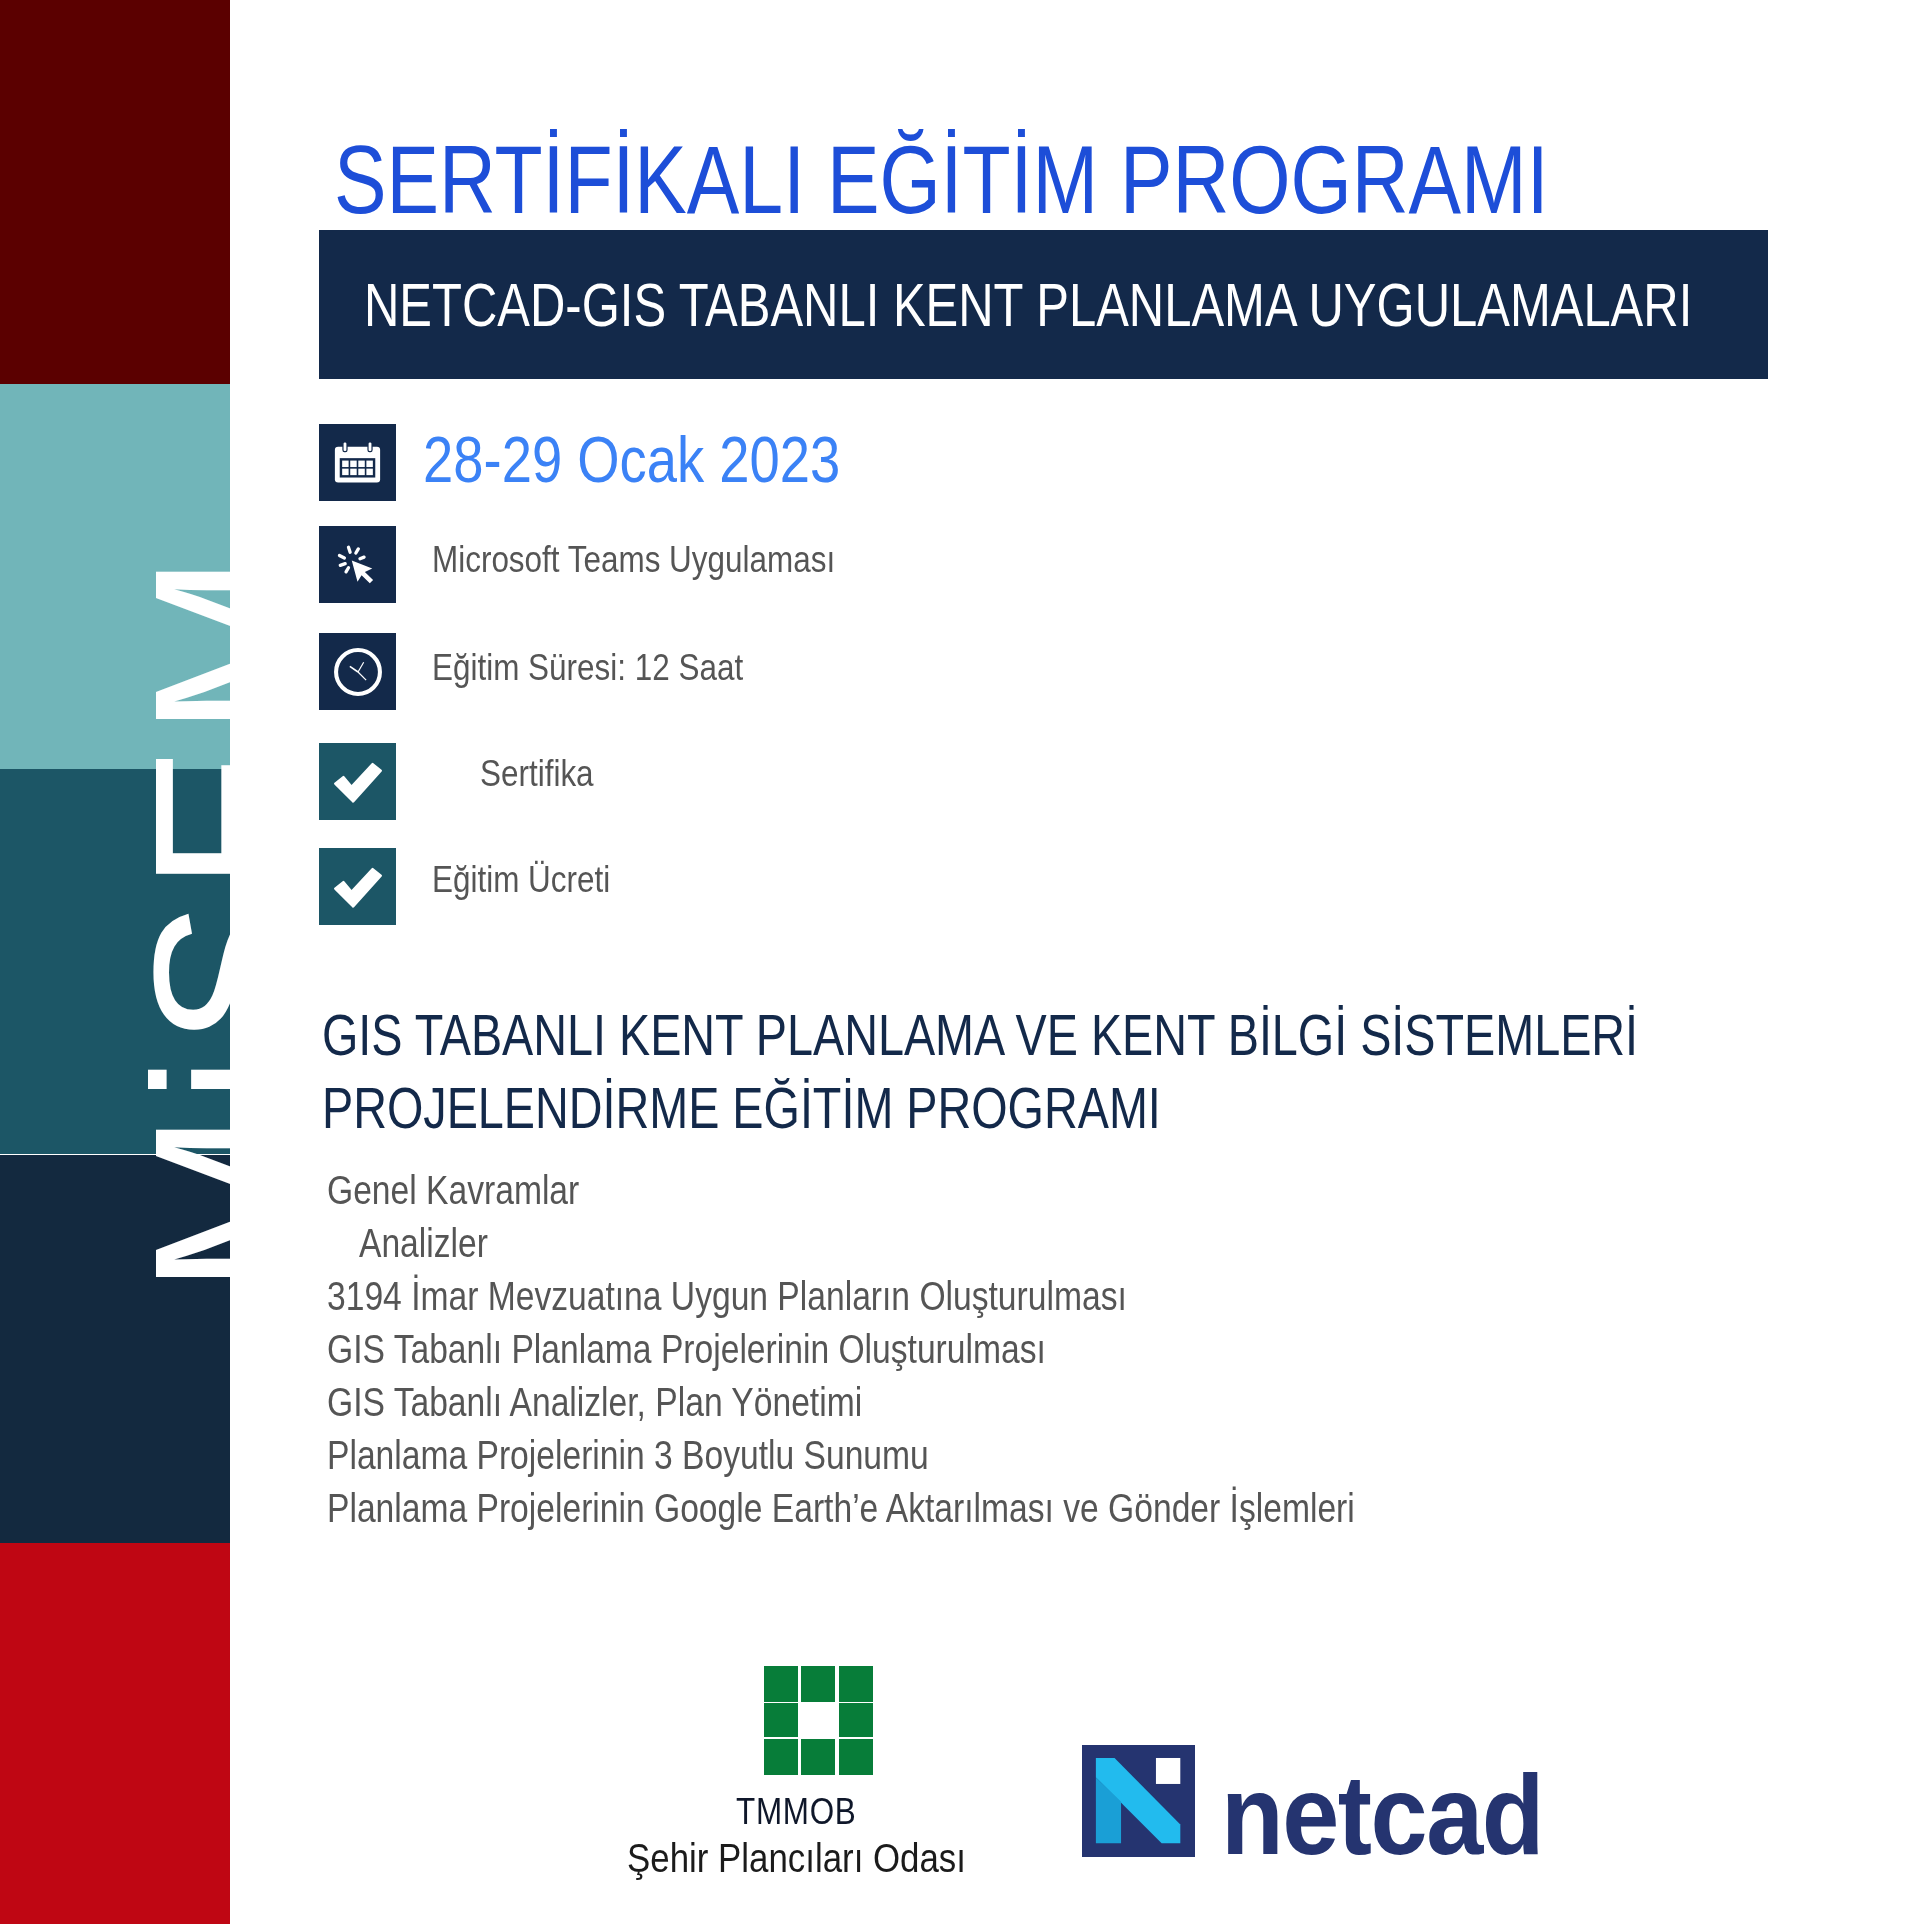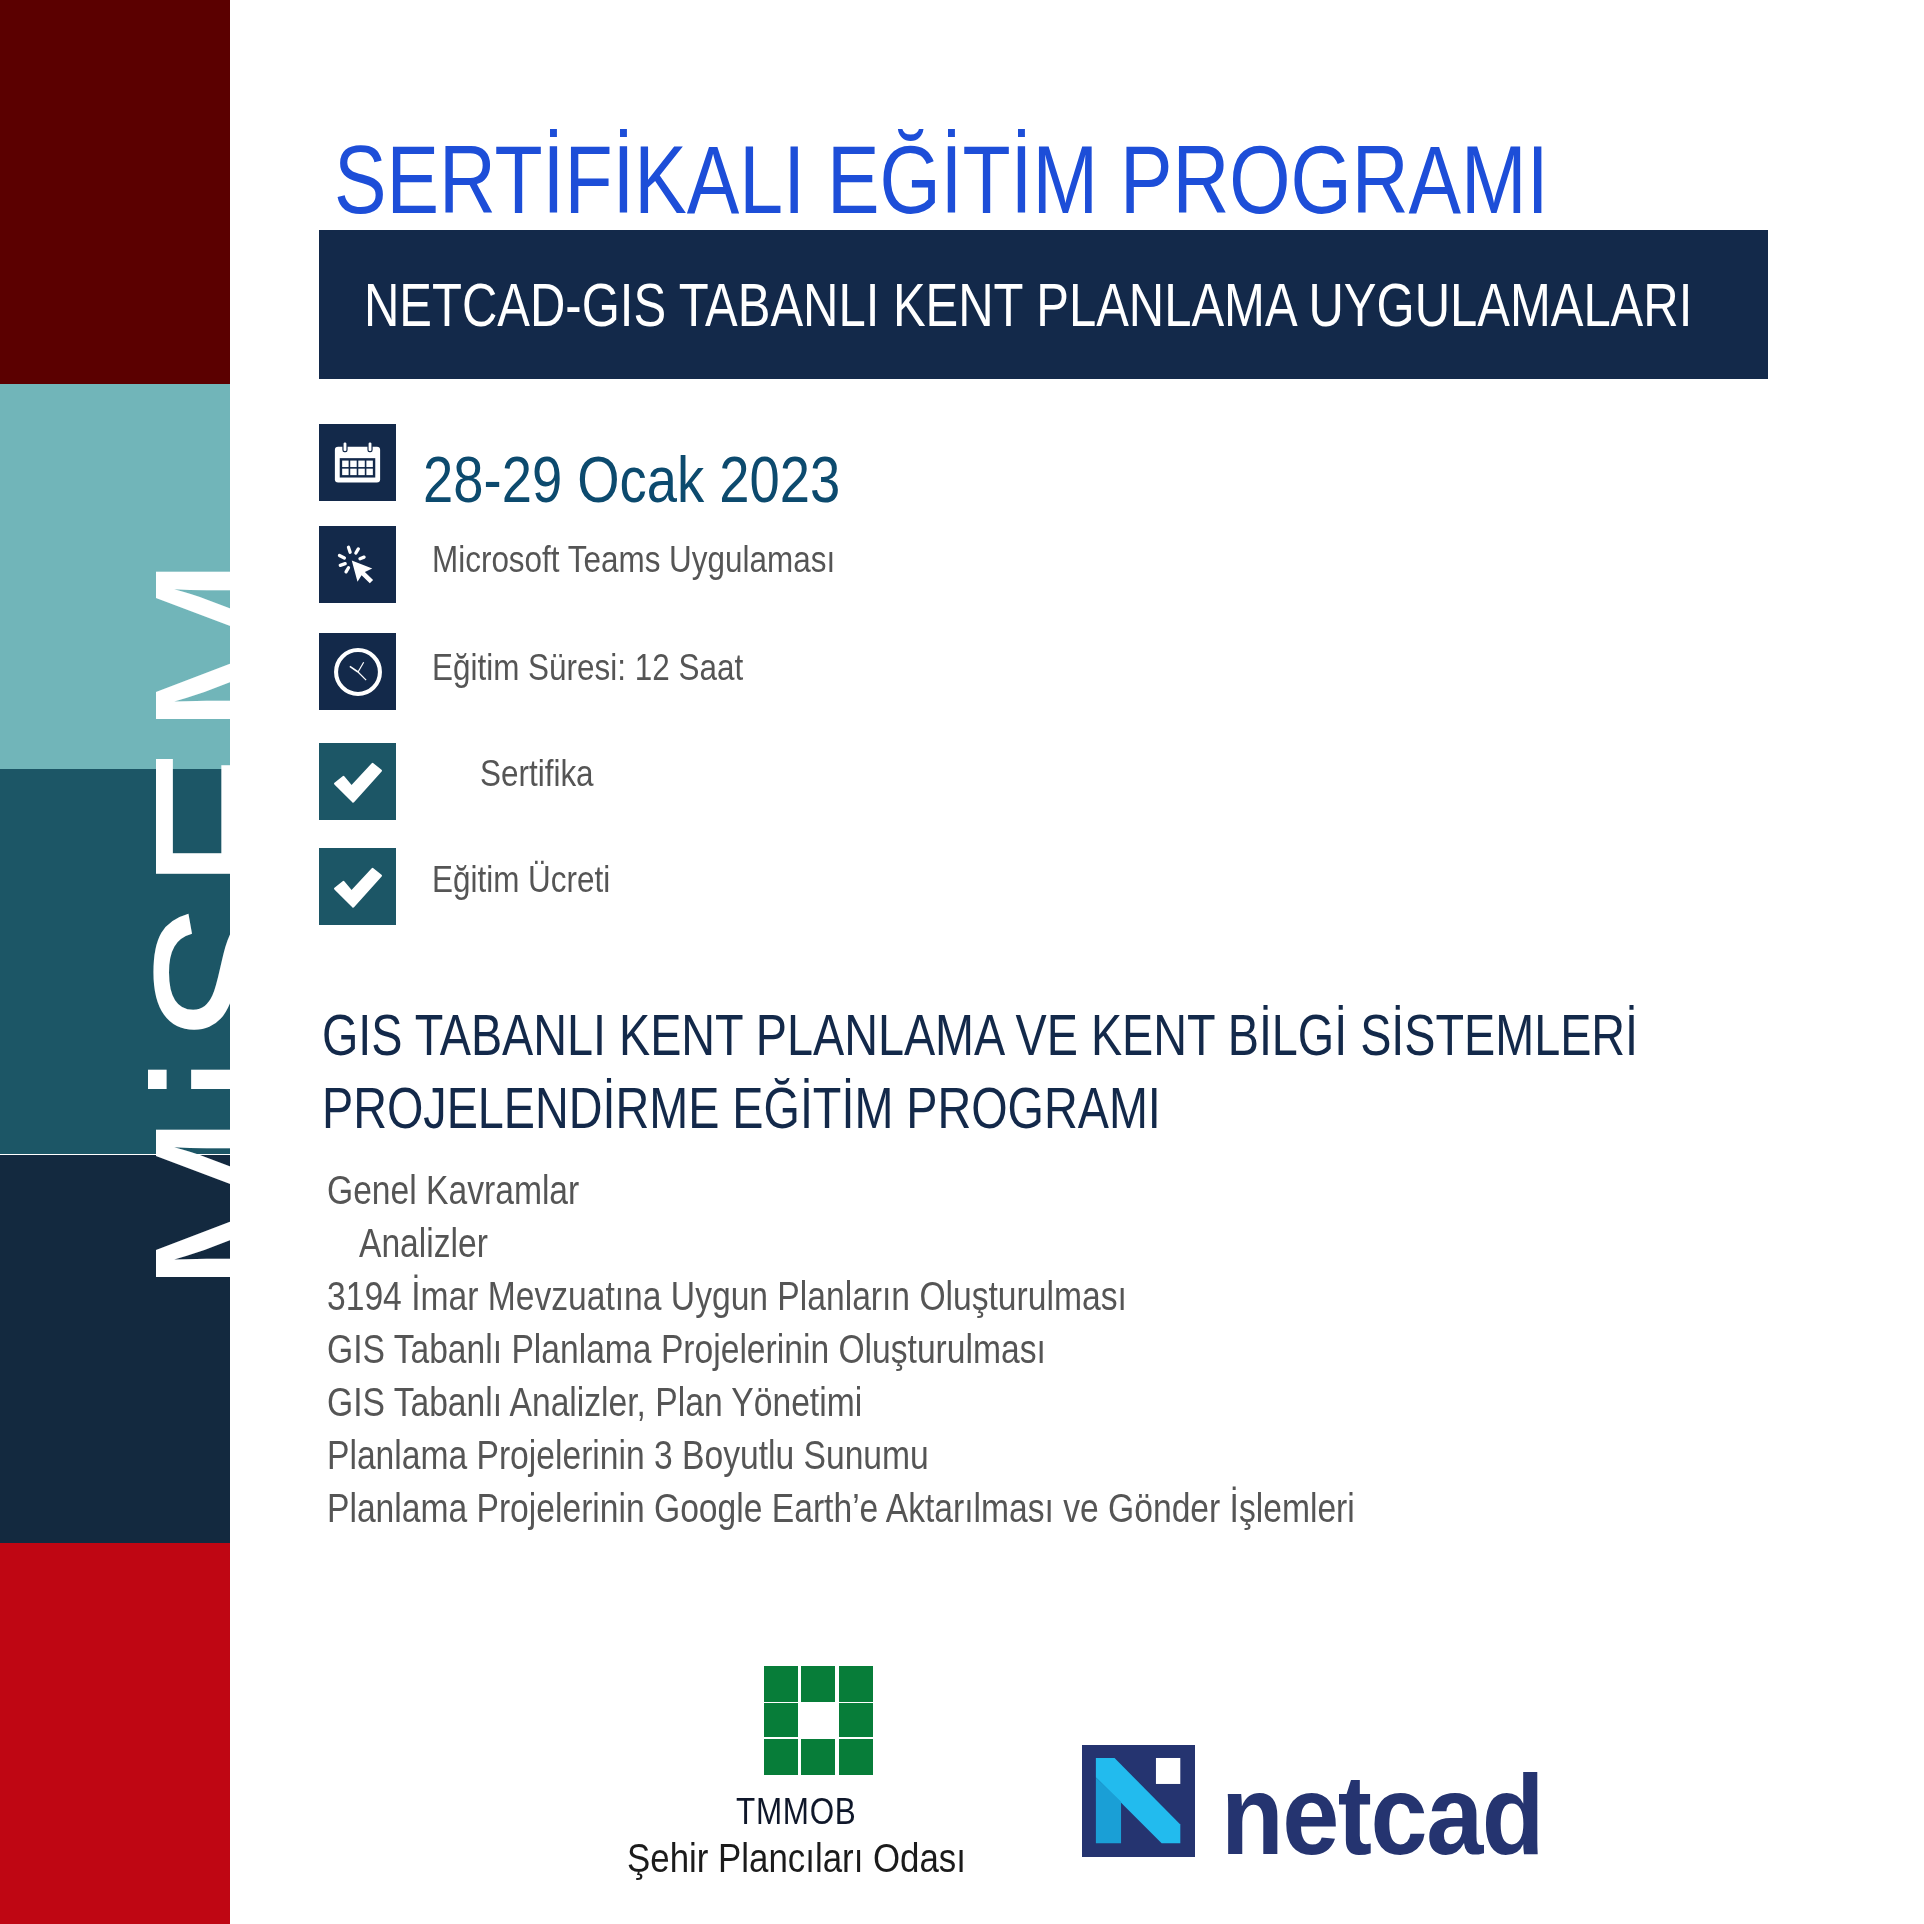--- a/index.html
+++ b/index.html
@@ -57,21 +57,21 @@
         <rect x="21" y="23" width="8" height="8"></rect>
         <rect x="31" y="23" width="8" height="8"></rect>
         <rect x="41" y="23" width="8" height="8"></rect>
       <rect x="11" y="33" width="8" height="8"></rect>
         <rect x="21" y="33" width="8" height="8"></rect>
         <rect x="31" y="33" width="8" height="8"></rect>
         <rect x="41" y="33" width="8" height="8"></rect>
     </g>
   </svg>
 </div>
-<div class="info-text" style="top:448px;color:#0c4a6e;font-size:64px;left:423px;">
+<div class="info-text" style="top:428px;color:#3b82f6;font-size:64px;left:423px;">
   <span class="cond" style="transform:scaleX(0.85);">28-29 Ocak 2023</span>
 </div>
 
 <div class="icon-box" style="top:526px;background:#13294a;">
   <svg width="41" height="41" viewBox="0 0 50 50">
     <g stroke="#fff" stroke-width="4" stroke-linecap="round">
       <line x1="14" y1="4" x2="16" y2="10"></line>
       <line x1="26" y1="6" x2="23" y2="11"></line>
       <line x1="3" y1="14" x2="9" y2="17"></line>
       <line x1="33" y1="16" x2="28" y2="18"></line>

